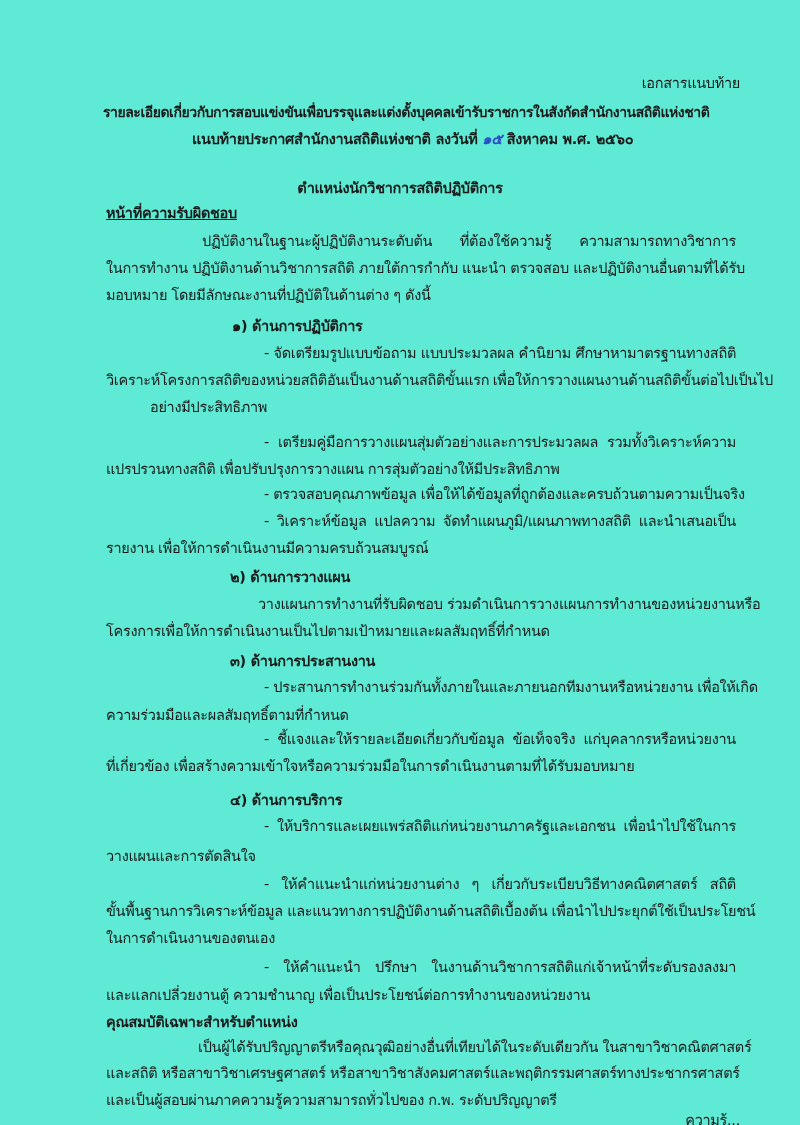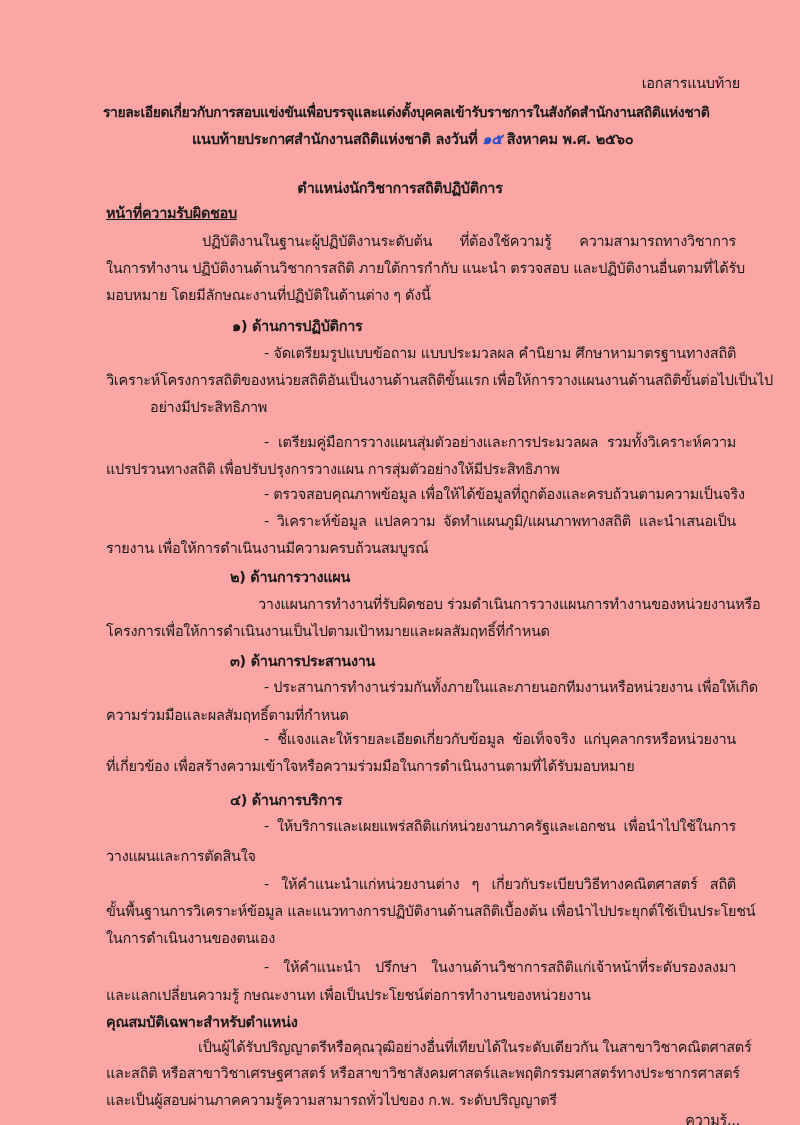--- a/index.html
+++ b/index.html
@@ -1,18 +1,18 @@
 <!DOCTYPE html>
 <html><head>
 <meta charset="utf-8">
 <style>
   html, body { margin: 0; padding: 0; background: #ffffff; }
   body { width: 800px; height: 1125px; position: relative; overflow: hidden;
          font-family: "DejaVu Sans", "Liberation Sans", sans-serif; color: #1a1a1a; }
-  .page { position: absolute; inset: 0; background: #fca5a5; }
+  .page { position: absolute; inset: 0; background: #5eead4; }
   .ln { position: absolute; white-space: nowrap; font-size: 14.5px; line-height: 20px; letter-spacing: -0.3px; }
   .b { font-weight: bold; }
   .u { text-decoration: underline; }
   .blue { color: #2a4fc9; font-style: italic; font-weight: bold; font-family: "DejaVu Serif", serif; }
   .just { text-align: justify; text-align-last: justify; }
 </style>
 </head>
 <body>
 
 <div class="page">
@@ -54,21 +54,21 @@
   <div class="ln just" style="left:264px; width:472px; top:729px;">- ชี้แจงและให้รายละเอียดเกี่ยวกับข้อมูล  ข้อเท็จจริง  แก่บุคลากรหรือหน่วยงาน</div>
   <div class="ln" style="left:106px; top:756px;">ที่เกี่ยวข้อง  เพื่อสร้างความเข้าใจหรือความร่วมมือในการดำเนินงานตามที่ได้รับมอบหมาย</div>
 
   <div class="ln b" style="left:230px; top:790px;text-align:center;">๔)  ด้านการบริการ</div>
   <div class="ln just" style="left:264px; width:472px; top:816px;">- ให้บริการและเผยแพร่สถิติแก่หน่วยงานภาครัฐและเอกชน  เพื่อนำไปใช้ในการ</div>
   <div class="ln" style="left:106px; top:846px;">วางแผนและการตัดสินใจ</div>
   <div class="ln just" style="left:264px; width:472px; top:874px;">- ให้คำแนะนำแก่หน่วยงานต่าง ๆ  เกี่ยวกับระเบียบวิธีทางคณิตศาสตร์  สถิติ</div>
   <div class="ln just" style="left:106px; width:630px; top:901px;">ขั้นพื้นฐานการวิเคราะห์ข้อมูล  และแนวทางการปฏิบัติงานด้านสถิติเบื้องต้น  เพื่อนำไปประยุกต์ใช้เป็นประโยชน์</div>
   <div class="ln" style="left:106px; top:928px;">ในการดำเนินงานของตนเอง</div>
   <div class="ln just" style="left:264px; width:472px; top:957px;">- ให้คำแนะนำ  ปรึกษา  ในงานด้านวิชาการสถิติแก่เจ้าหน้าที่ระดับรองลงมา</div>
-  <div class="ln" style="left:106px; top:985px;">และแลกเปลี่ยนความรู้  กษณะงานท  เพื่อเป็นประโยชน์ต่อการทำงานของหน่วยงาน</div>
+  <div class="ln" style="left:106px; top:985px;">และแลกเปลี่วยงานตู้  ความชำนาญ  เพื่อเป็นประโยชน์ต่อการทำงานของหน่วยงาน</div>
 
   <div class="ln b" style="left:106px; top:1012px;">คุณสมบัติเฉพาะสำหรับตำแหน่ง</div>
   <div class="ln just" style="left:198px; width:534px; top:1037px;">เป็นผู้ได้รับปริญญาตรีหรือคุณวุฒิอย่างอื่นที่เทียบได้ในระดับเดียวกัน  ในสาขาวิชาคณิตศาสตร์</div>
   <div class="ln just" style="left:106px; width:630px; top:1063px;">และสถิติ  หรือสาขาวิชาเศรษฐศาสตร์  หรือสาขาวิชาสังคมศาสตร์และพฤติกรรมศาสตร์ทางประชากรศาสตร์</div>
   <div class="ln" style="left:106px; top:1090px;">และเป็นผู้สอบผ่านภาคความรู้ความสามารถทั่วไปของ ก.พ.  ระดับปริญญาตรี</div>
 
   <div class="ln" style="right:60px; top:1110px;">ความรู้...</div>
 
 </div>
 

